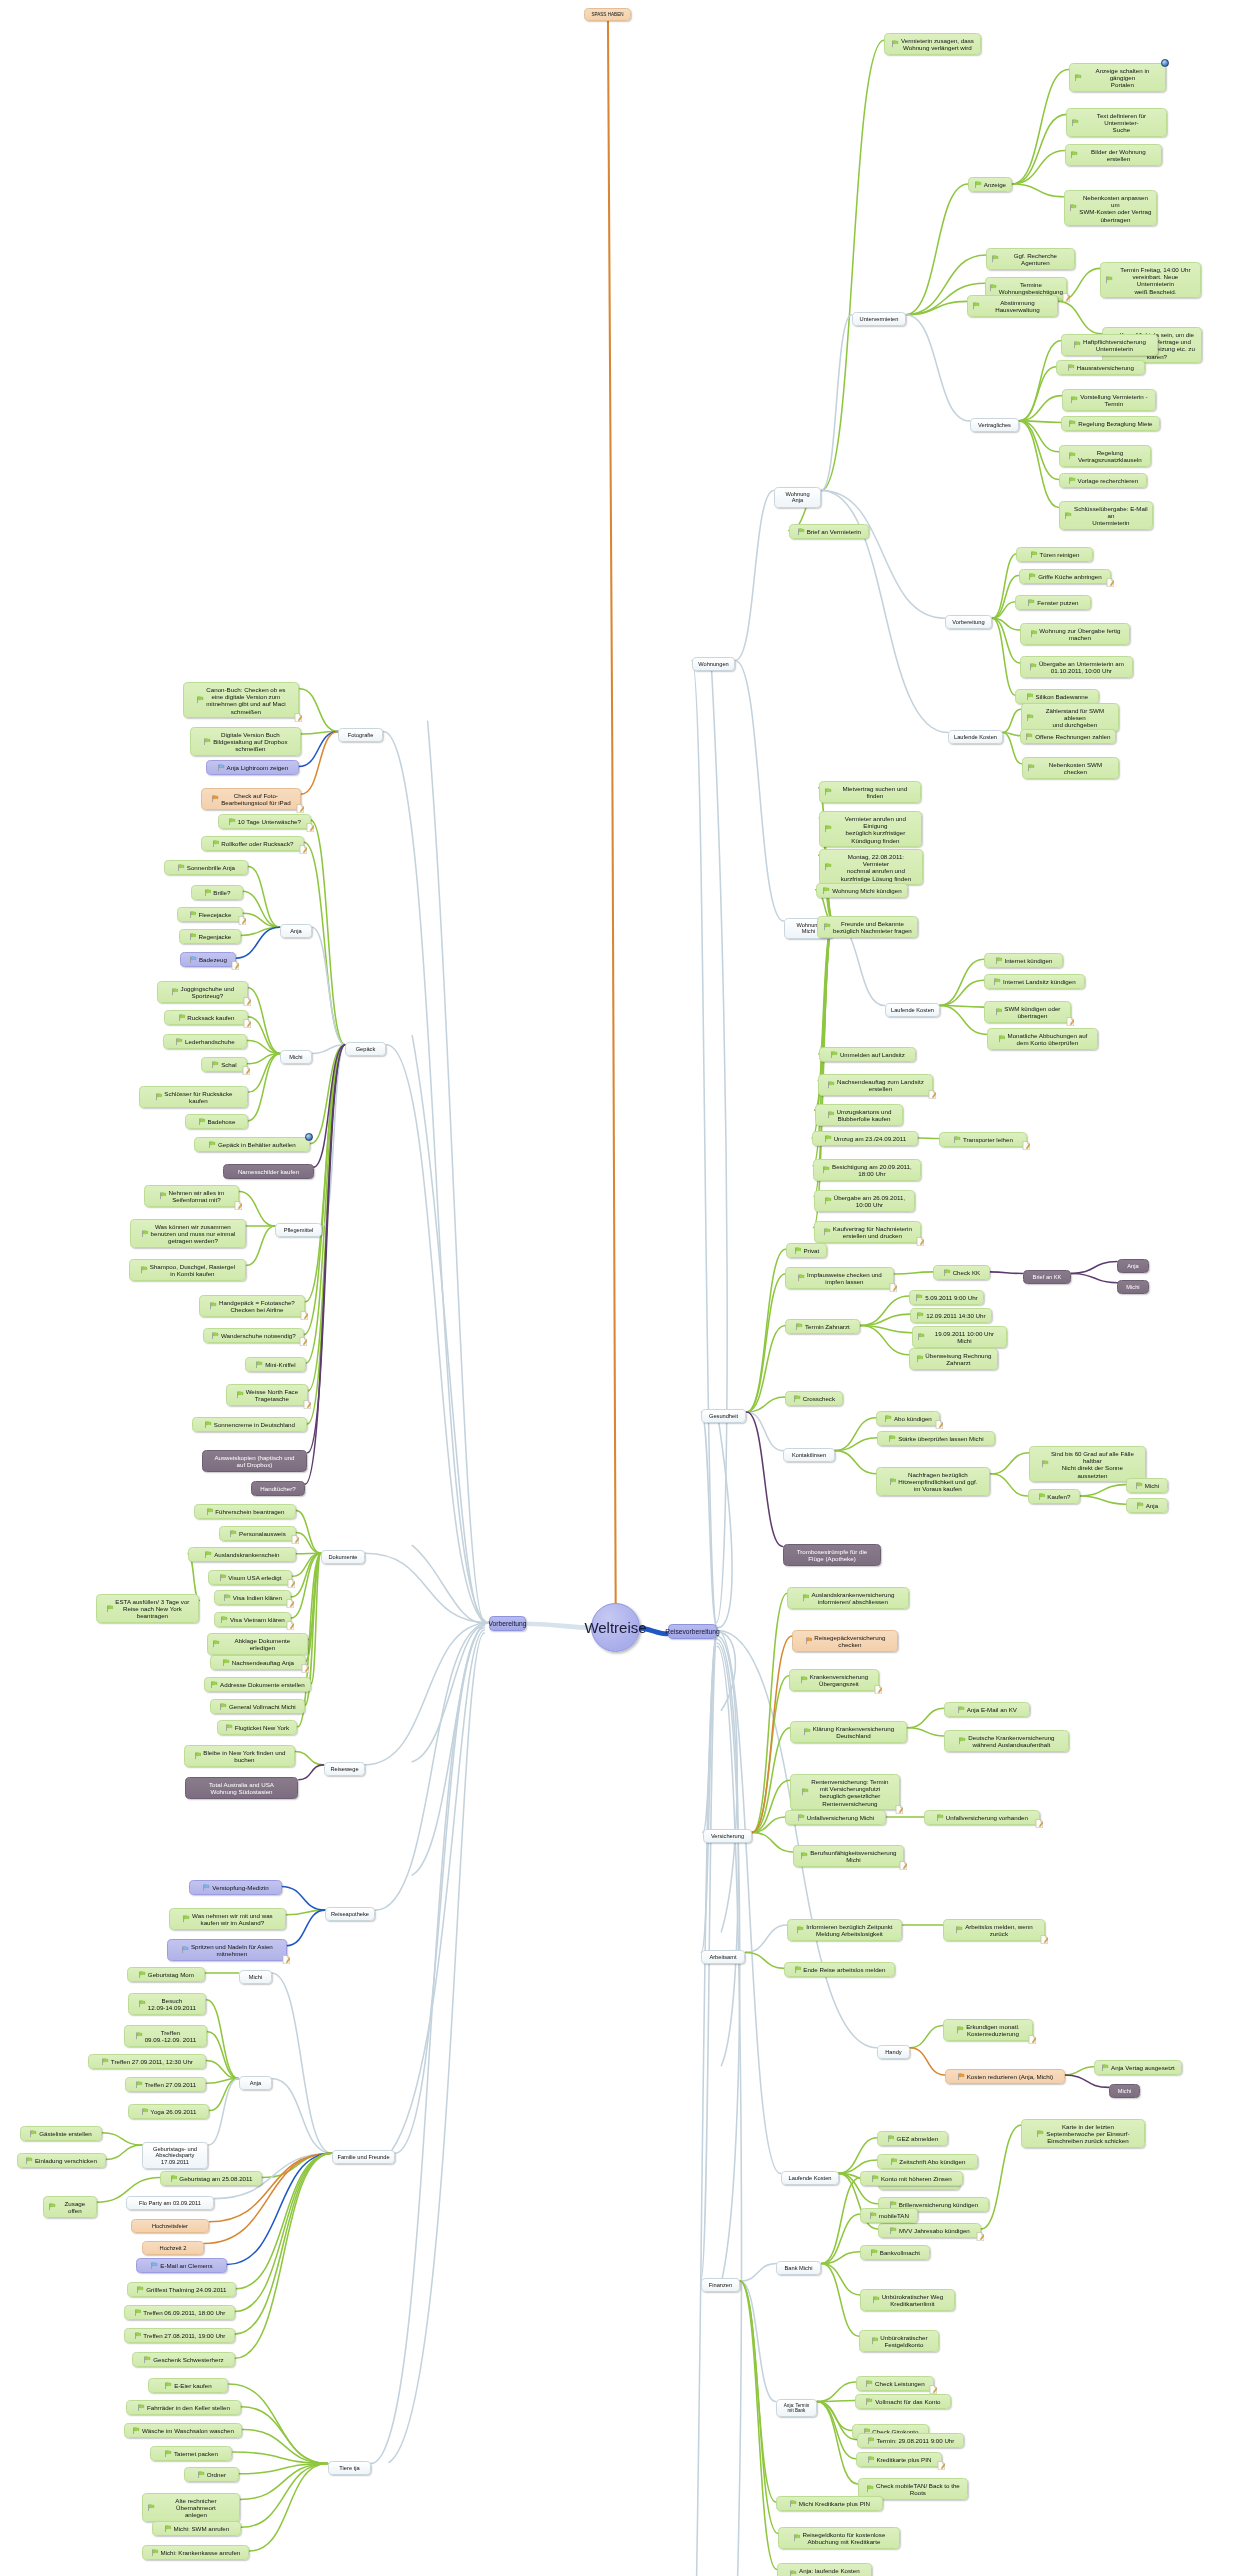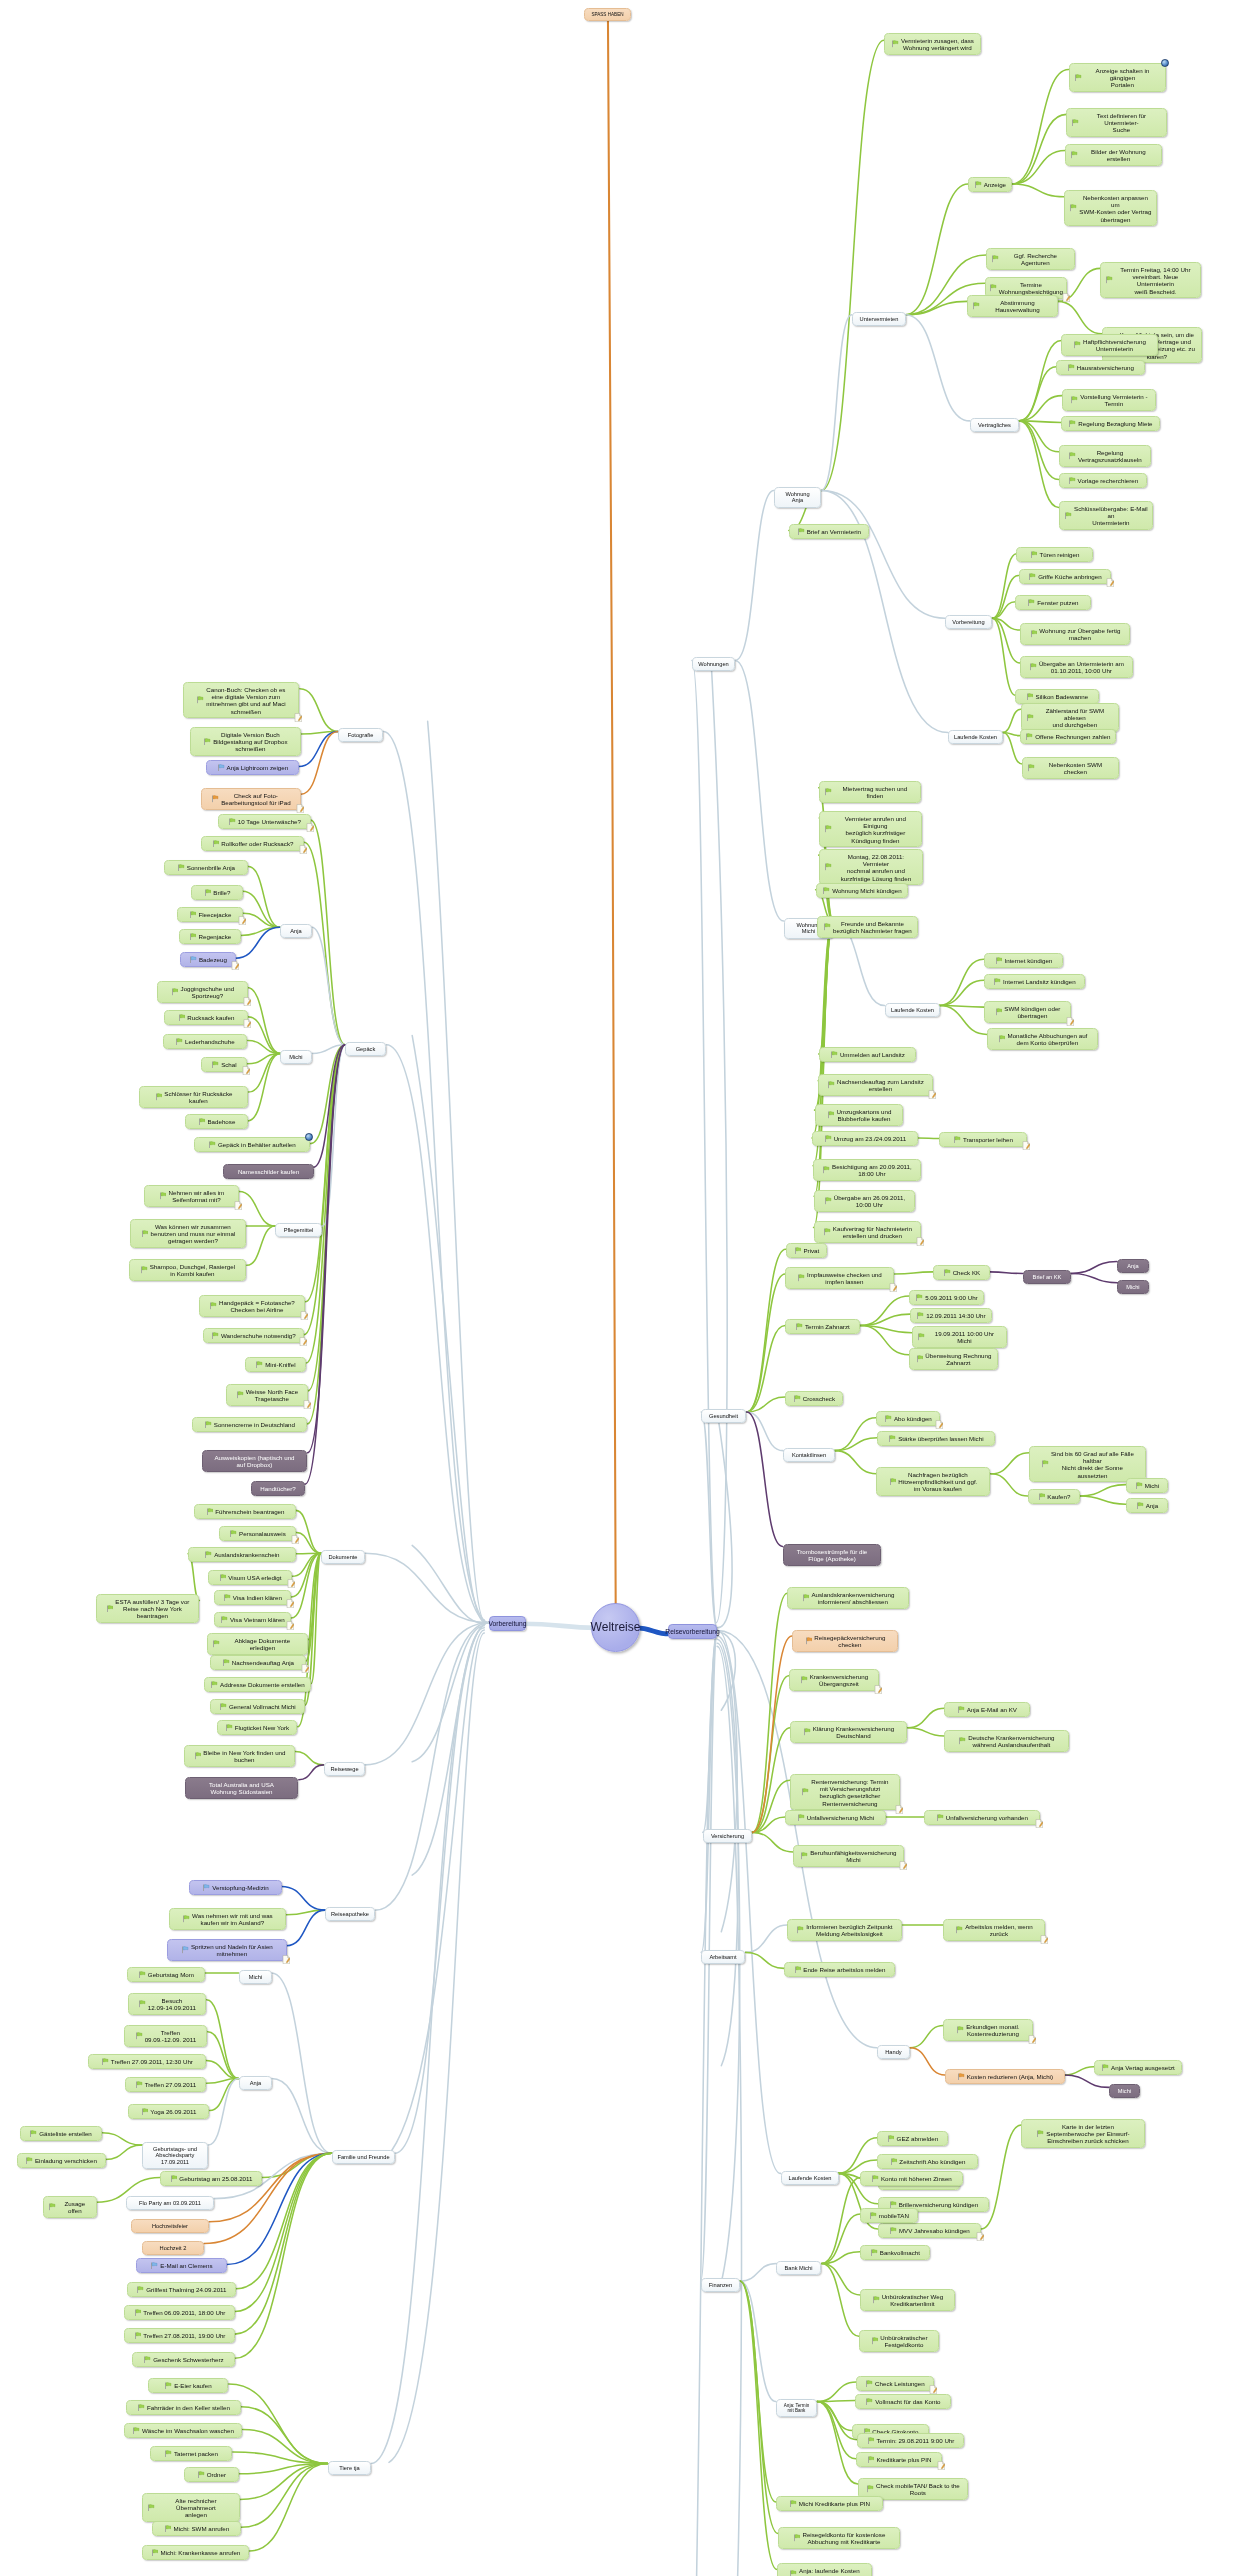--- a/index.html
+++ b/index.html
@@ -22,21 +22,21 @@
     box-shadow: 1px 1px 1.5px rgba(0,0,0,0.22);
     white-space:pre-line;
   }
   .node .txt { display:block; }
 
   
   .central {
     border-radius:50%;
     background: radial-gradient(circle at 35% 30%, #c6c9f2, #a9adea 70%);
     border:0.5px solid #9094df;
-    font-size:12px; color:#1b1b3a;
+    font-size:15px; color:#1b1b3a;
     box-shadow: 1.5px 1.5px 2.6px rgba(0,0,0,0.28);
   }
   
   .main {
     background: linear-gradient(#b7bbee, #a2a7e6);
     border:0.5px solid #8e93dd;
     font-size:6.7px; color:#111133;
     border-radius:4.1px;
   }
   

